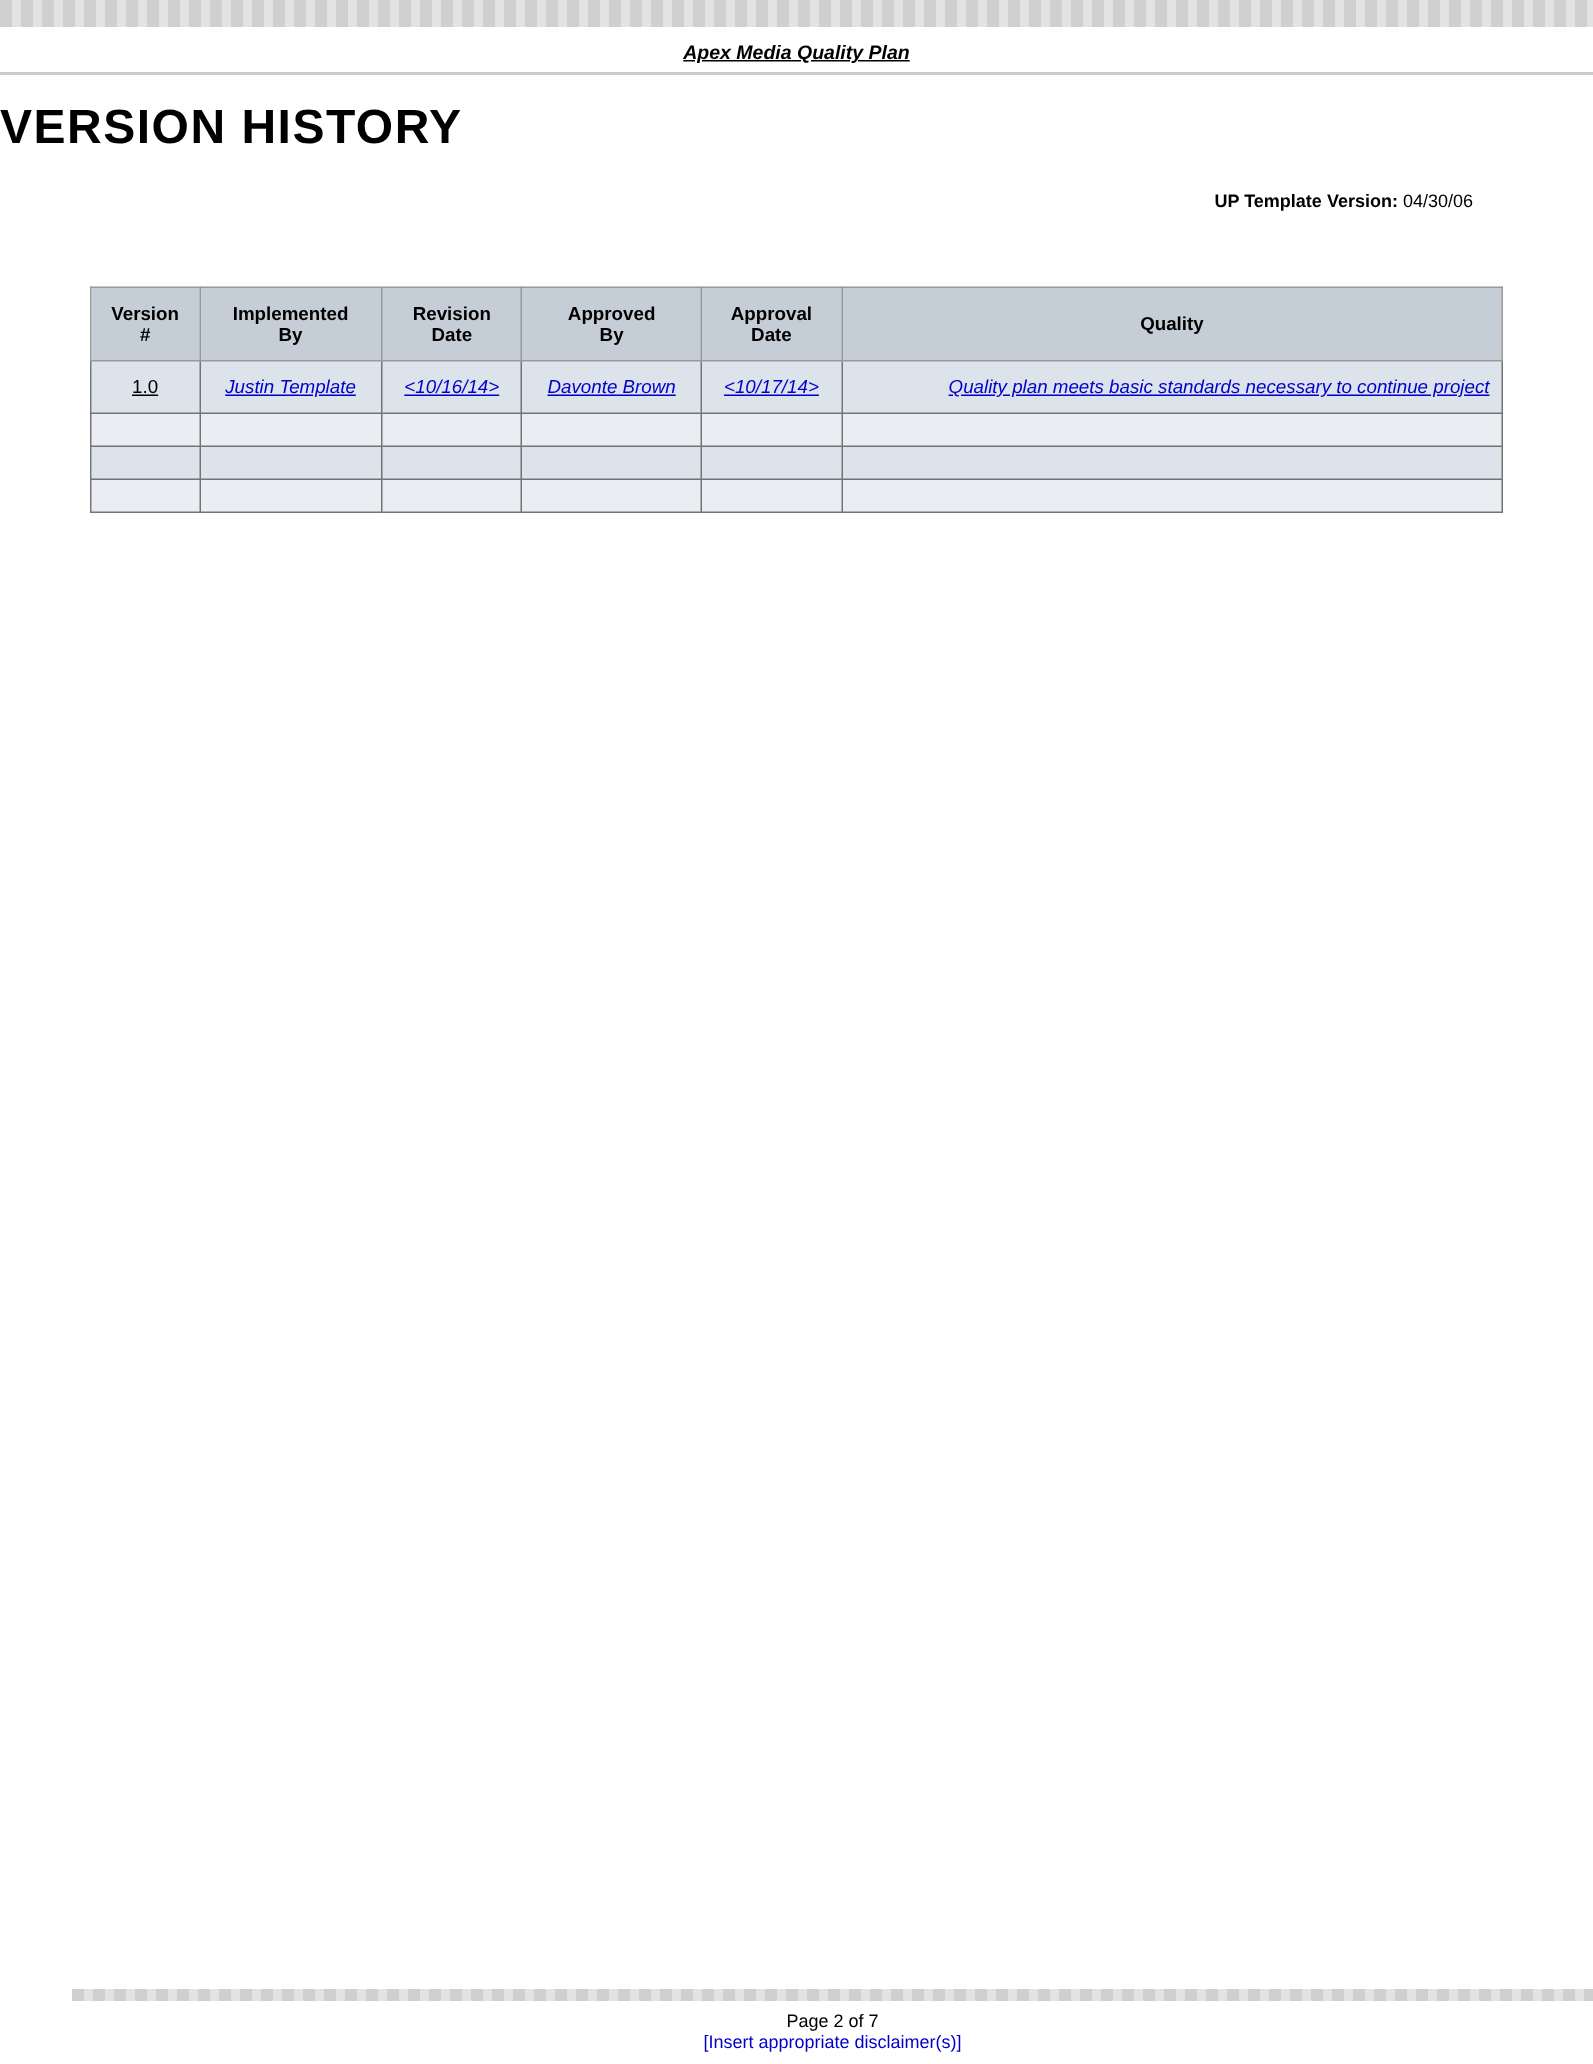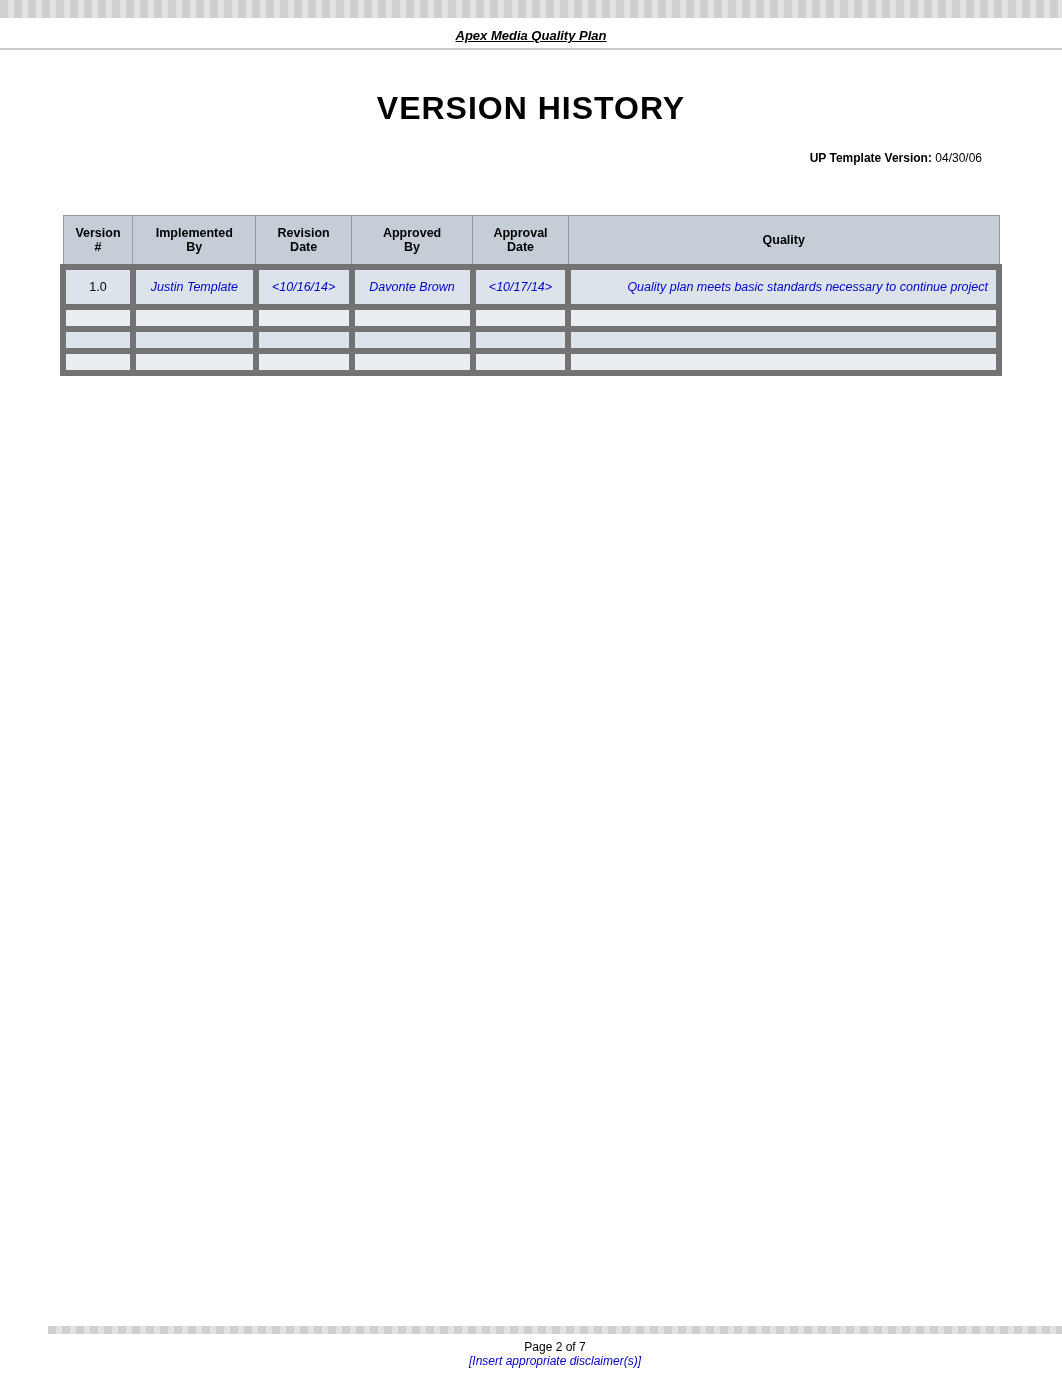--- a/index.html
+++ b/index.html
@@ -35,22 +35,22 @@
 
     .doc-name {
       font-style: italic;
       font-weight: bold;
       font-size: 13px;
       color: #000;
       text-decoration: underline;
     }
 
     .page-title-section {
-      text-align: center;
-      padding: 40px 0 8px 0;
+      text-align: left;
+      padding: 16px 0 8px 0;
     }
 
     .page-title {
       font-size: 32px;
       font-weight: 900;
       color: #000;
       letter-spacing: 1px;
     }
 
     .template-version-area {
@@ -92,26 +92,27 @@
 
     tbody tr:nth-child(odd) {
       background-color: #dde3ea;
     }
 
     tbody tr:nth-child(even) {
       background-color: #eaeef2;
     }
 
     tbody td {
-      border: 6px solid #737373;
+      border: 1px solid #737373;
       padding: 10px 8px;
       text-align: center;
       vertical-align: top;
       color: #0000cc;
       font-style: italic;
+      text-decoration: underline;
     }
 
     tbody td.version-num {
       color: #000;
       font-style: normal;
       font-weight: normal;
     }
 
     tbody td.reason-col {
       text-align: right;
@@ -149,21 +150,20 @@
       padding: 6px 0 8px 0;
       font-size: 12px;
     }
 
     .page-num {
       color: #000;
     }
 
     .disclaimer {
       color: #0000cc;
-      font-style: italic;
     }
   </style>
 </head>
 <body>
 
 <div class="top-bar"></div>
 
 <div class="header-title-area">
   <span class="doc-name">Apex Media Quality Plan</span>
 </div>

